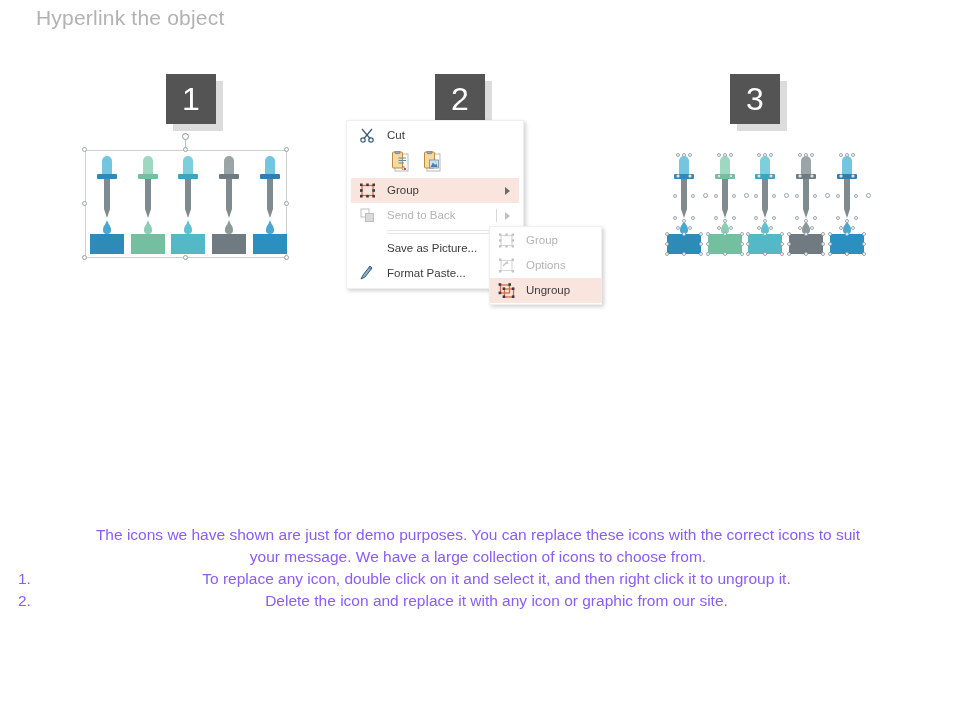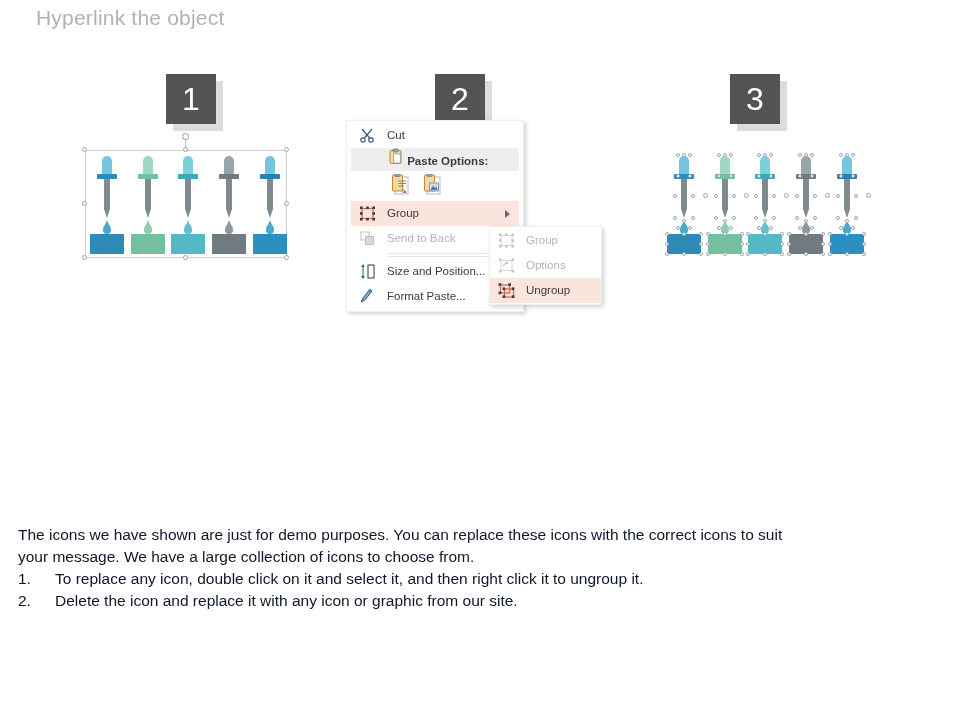--- a/index.html
+++ b/index.html
@@ -268,21 +268,22 @@
   }
 
   
   #footer-note {
     position: absolute;
     left: 18px;
     top: 524px;
     width: 920px;
     font-size: 15.5px;
     line-height: 22px;
-    color: #0f172a;
+    color: #8b5cf6;
+    text-align: center;
   }
   #footer-note .ln { white-space: nowrap; }
   #footer-note ol {
     margin: 0;
     padding: 0;
     list-style: none;
   }
   #footer-note ol li {
     position: relative;
     padding-left: 37px;
@@ -378,30 +379,20 @@
         <circle cx="4" cy="13" r="2.2" fill="none" stroke="#3a5a7a" stroke-width="1.2"></circle>
         <circle cx="12" cy="13" r="2.2" fill="none" stroke="#3a5a7a" stroke-width="1.2"></circle>
         <line x1="13" y1="2" x2="5" y2="11.5" stroke="#3a5a7a" stroke-width="1.2"></line>
         <line x1="3" y1="2" x2="11" y2="11.5" stroke="#3a5a7a" stroke-width="1.2"></line>
       </svg>
     </span>
     <span>Cut</span>
   </div>
 
 
-  <div class="paste-head">
-    <span class="mi-icon">
-      <svg width="17" height="17" viewBox="0 0 17 17">
-        <rect x="3" y="2.5" width="11" height="13" rx="1" fill="#f6d9a0" stroke="#c08a36" stroke-width="1"></rect>
-        <rect x="6" y="1" width="5" height="3" rx="0.8" fill="#9aa7b0" stroke="#6b7580" stroke-width="0.8"></rect>
-        <rect x="6.5" y="6" width="7" height="9" fill="#ffffff" stroke="#9a9a9a" stroke-width="0.8"></rect>
-      </svg>
-    </span>
-    <span>Paste Options:</span>
-  </div>
 
   <div class="paste-row">
     <span>
       <svg width="20" height="22" viewBox="0 0 20 22">
         <rect x="4" y="3" width="13" height="17" fill="#ffffff" stroke="#b9b9b9" stroke-width="1"></rect>
         <rect x="1.5" y="1" width="10" height="16" rx="1" fill="#f6d9a0" stroke="#c08a36" stroke-width="1"></rect>
         <rect x="4" y="0" width="5" height="2.6" rx="0.6" fill="#9aa7b0" stroke="#6b7580" stroke-width="0.7"></rect>
         <g stroke="#5a8fb5" stroke-width="1">
           <line x1="7.5" y1="7" x2="15" y2="7"></line>
           <line x1="7.5" y1="9.5" x2="15" y2="9.5"></line>
@@ -454,32 +445,24 @@
     <span>Send to Back</span>
     <span class="sep-tick"></span>
     <span class="arrow"></span>
   </div>
 
   <div class="menu-div"></div>
 
 
   <div class="menu-div"></div>
 
-
   <div class="mi">
-    <span class="mi-icon">
-      <svg width="17" height="17" viewBox="0 0 17 17">
-        <rect x="9" y="2" width="6" height="13" fill="none" stroke="#4a4a4a" stroke-width="1.1"></rect>
-        <line x1="4" y1="2.5" x2="4" y2="14.5" stroke="#2f6e8f" stroke-width="1.1"></line>
-        <polygon points="4,1 2,4 6,4" fill="#2f6e8f"></polygon>
-        <polygon points="4,16 2,13 6,13" fill="#2f6e8f"></polygon>
-      </svg>
-    </span>
-    <span>Size and Position...</span>
-  </div>
+    <span>Save as Picture...</span>
+  </div>
+
 
   <div class="mi">
     <span class="mi-icon">
       <svg width="17" height="17" viewBox="0 0 17 17">
         <path d="M2 14 L6 12 L13 3 L11 1 L4 10 Z" fill="#7fb0d0" stroke="#3a5a7a" stroke-width="1"></path>
         <line x1="10" y1="2.5" x2="12" y2="4.5" stroke="#3a5a7a" stroke-width="1"></line>
       </svg>
     </span>
     <span>Format Paste...</span>
   </div>

